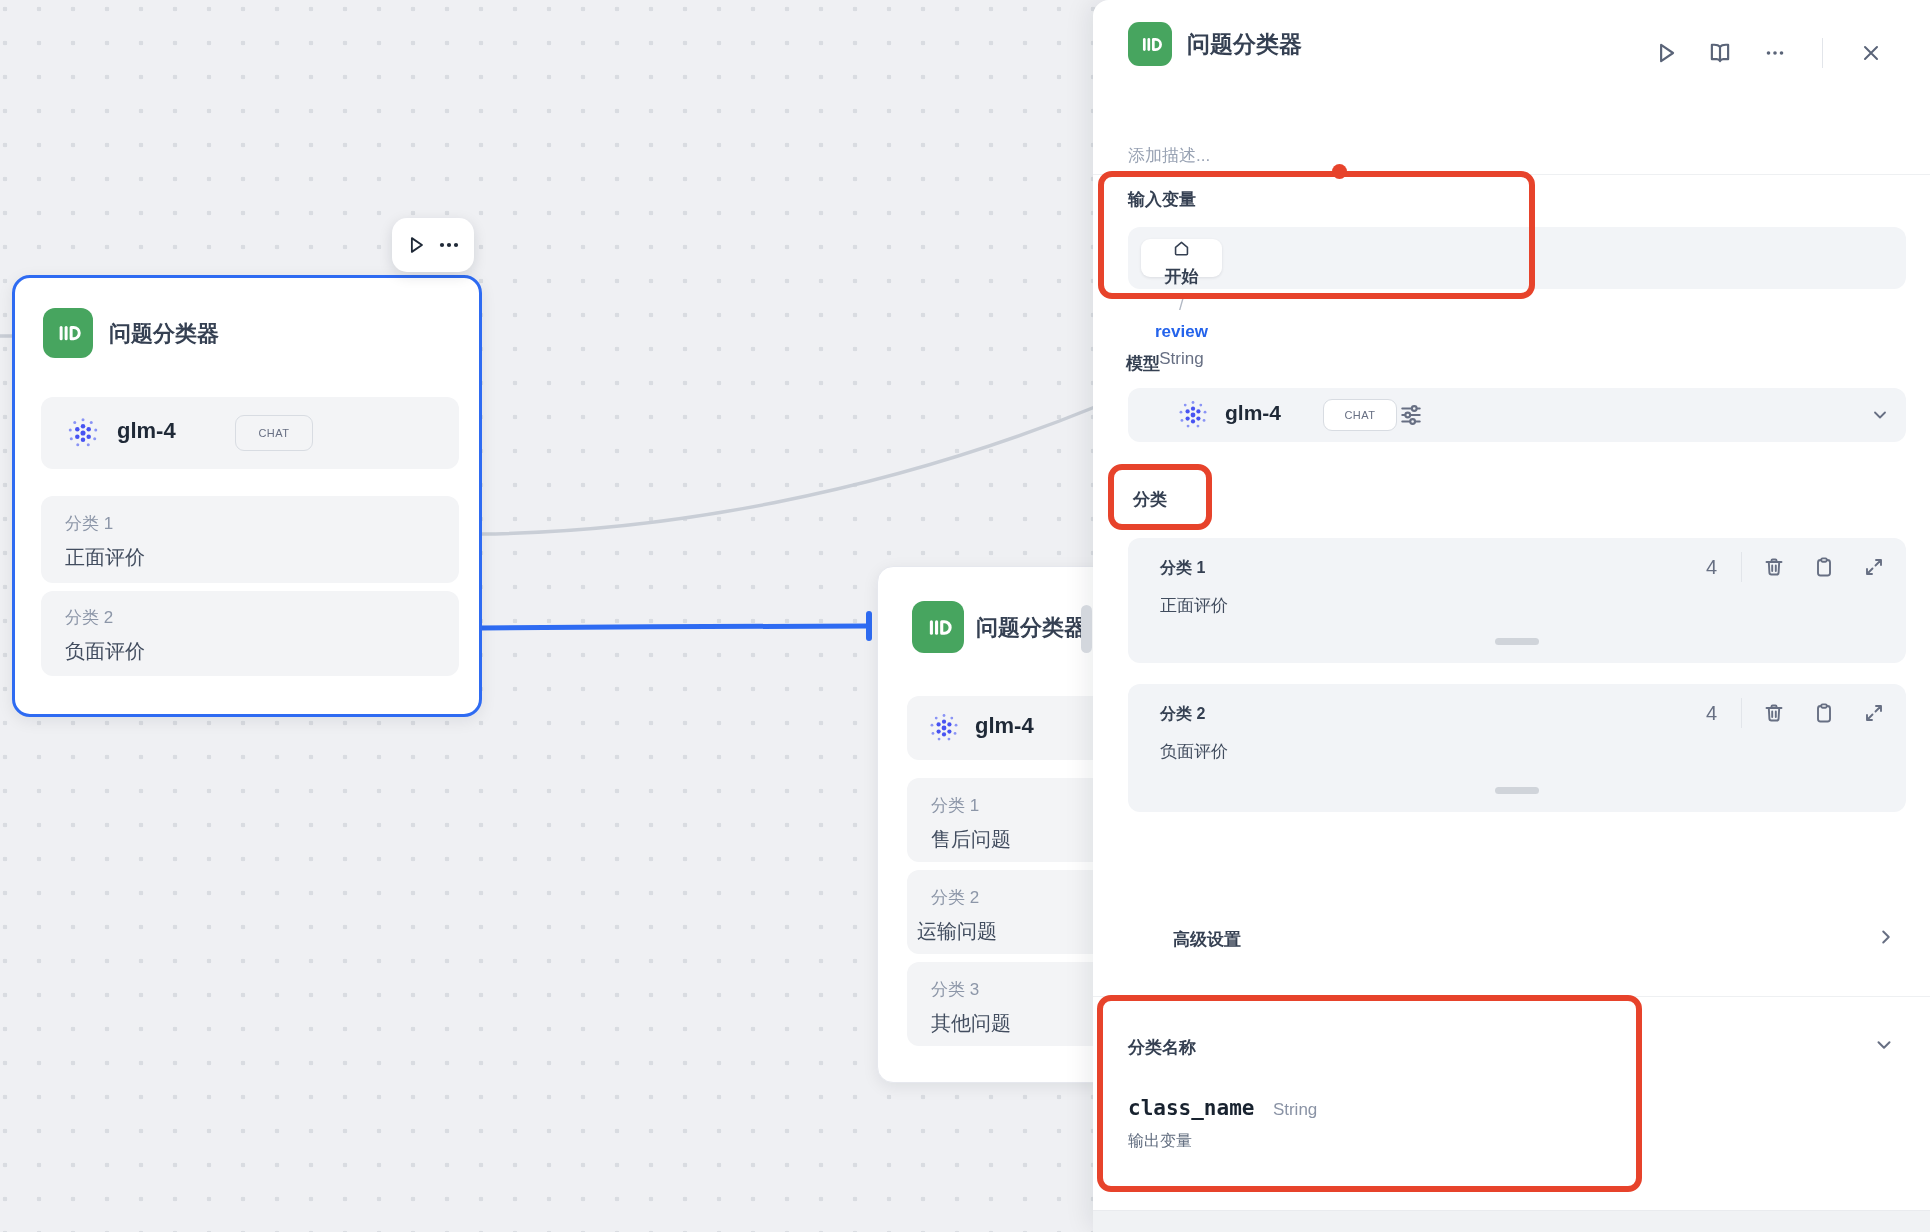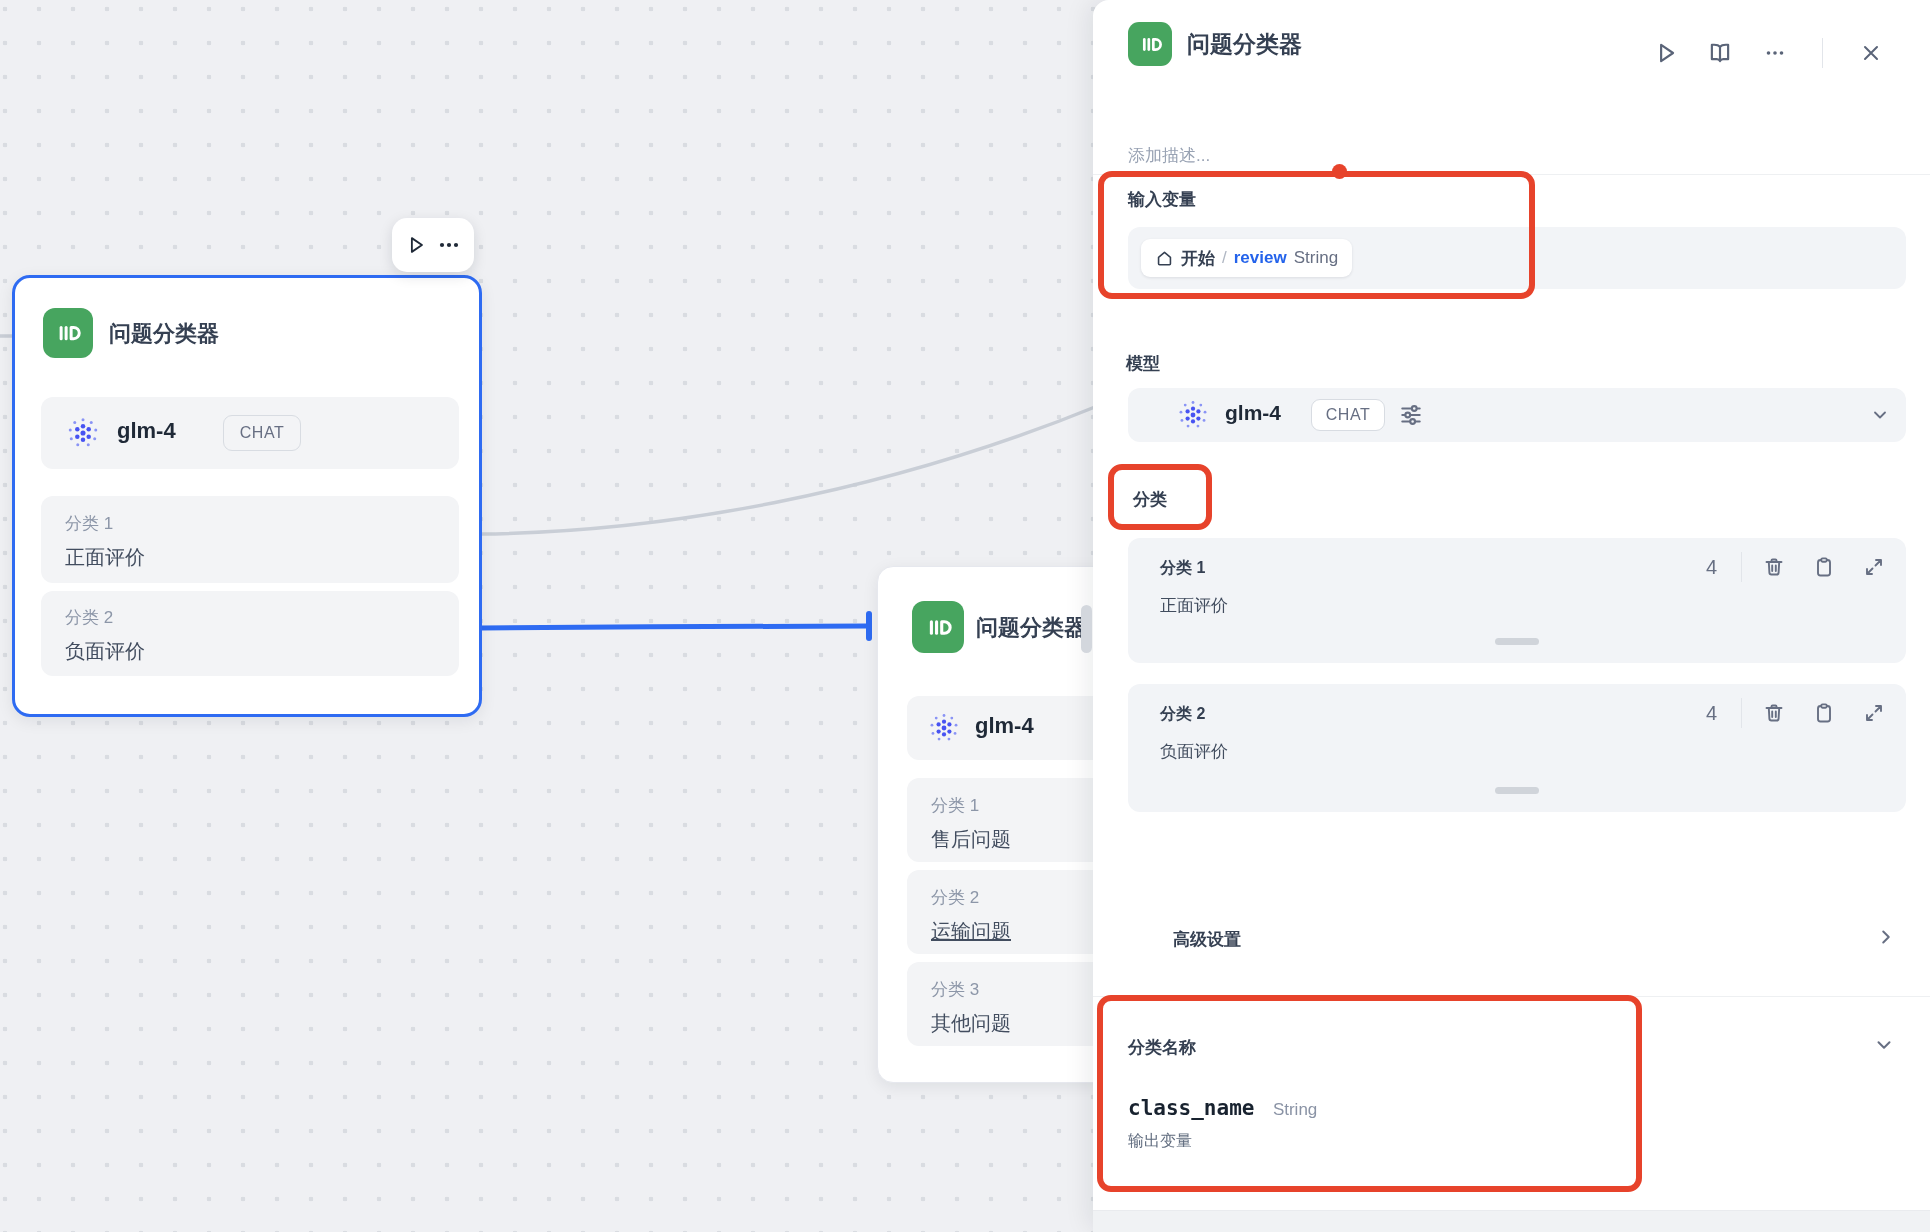--- a/index.html
+++ b/index.html
@@ -19,38 +19,38 @@
   .node.selected { border:3.5px solid #2e6bf2; border-radius:18px; }
   .node.plain { border:1px solid #e6e8ee; }
   .node-icon { position:absolute; border-radius:12px; background:#47a55f;
     display:flex; align-items:center; justify-content:center; }
   .node-title { position:absolute; font-size:22px; font-weight:bold; color:#354052; white-space:nowrap; }
   .node-row { position:absolute; background:#f3f4f6; border-radius:12px; }
   .row-label { position:absolute; font-size:17px; color:#8c96a8; white-space:nowrap; }
   .row-value { position:absolute; font-size:20px; color:#424d5f; white-space:nowrap; }
   .glm-name { position:absolute; font-size:22px; font-weight:bold; color:#1f2937; }
   .chat-badge { position:absolute; border:1.5px solid #d8dce2; border-radius:9px;
-    color:#676f83; font-size:16px; display:flex; align-items:center; justify-content:center; letter-spacing:.5px; }
+    color:#676f83; font-size:11px; display:flex; align-items:center; justify-content:center; letter-spacing:.5px;margin-left:12px; }
 
   
   #node-toolbar { position:absolute; left:392px; top:218px; width:82px; height:54px;
     background:#fff; border-radius:15px; z-index:15; box-shadow:0 4px 14px rgba(16,24,40,.13);
     display:flex; align-items:center; justify-content:center; gap:10px; color:#1f2937; }
 
   
   #panel { position:absolute; left:1093px; top:0; width:837px; height:1232px;
     background:#fff; border-radius:16px 0 0 16px; z-index:40;
     box-shadow:-6px 0 24px rgba(16,24,40,.08); }
   .sec-label { position:absolute; font-size:17px; font-weight:bold; color:#354052; }
   .field { position:absolute; background:#f2f4f7; border-radius:12px; }
   .hdiv { position:absolute; left:0; width:837px; height:1px; background:#eef0f2; }
   .icon-btn { display:inline-flex; align-items:center; justify-content:center; color:#5a6478; cursor:pointer; }
   .var-pill { position:absolute; background:#fff; border-radius:9px; height:38px;
     display:flex; align-items:center; padding:0 14px; gap:7px;
-    box-shadow:0 1px 3px rgba(16,24,40,.10); font-size:17px; }
+    box-shadow:0 1px 3px rgba(16,24,40,.10); font-size:17px;flex-direction:column; }
   .card-label { position:absolute; font-size:16px; font-weight:bold; color:#354052; }
   .card-value { position:absolute; font-size:17px; color:#424d5f; }
   .card-count { position:absolute; font-size:20px; color:#676f83; }
   .vdiv { position:absolute; width:1px; background:#e2e5ea; }
   .drag-bar { position:absolute; width:44px; height:7px; border-radius:4px; background:#d0d4da; }
 
   
   .red-box { position:absolute; border:6px solid #e7432b; border-radius:14px; z-index:60; pointer-events:none; }
   #red-dot { position:absolute; width:15px; height:15px; border-radius:50%; background:#e7432b; z-index:61; }
 
@@ -174,21 +174,21 @@
       <span class="glm-name" style="left:68px; top:17px;">glm-4</span>
       <span class="chat-badge" style="left:205px; top:15px; width:76px; height:34px;">CHAT</span>
     </div>
 
     <div class="node-row" style="left:29px; top:211px; width:418px; height:84px;">
       <span class="row-label" style="left:24px; top:16px;">分类 1</span>
       <span class="row-value" style="left:24px; top:48px;">售后问题</span>
     </div>
     <div class="node-row" style="left:29px; top:303px; width:418px; height:84px;">
       <span class="row-label" style="left:24px; top:16px;">分类 2</span>
-      <span class="row-value" style="left:24px; top:48px;text-decoration:underline;">运输问题</span>
+      <span class="row-value" style="left:10px; top:48px;">运输问题</span>
     </div>
     <div class="node-row" style="left:29px; top:395px; width:418px; height:84px;">
       <span class="row-label" style="left:24px; top:16px;">分类 3</span>
       <span class="row-value" style="left:24px; top:48px;">其他问题</span>
     </div>
   </div>
 </div>
 
 <div id="panel">
 

